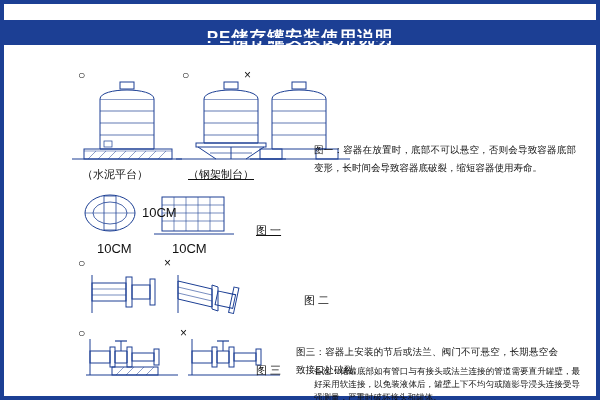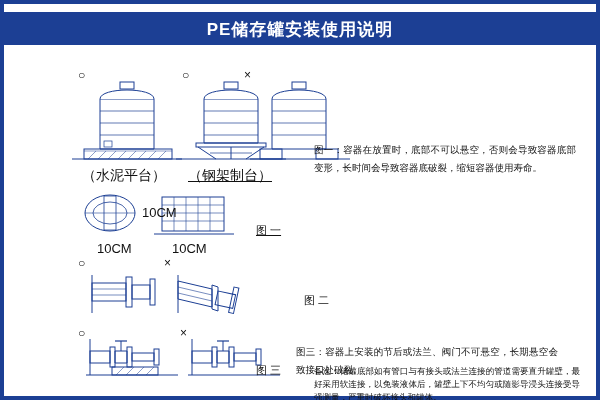--- a/index.html
+++ b/index.html
@@ -13,21 +13,21 @@
   .page{position:relative;width:600px;height:400px;box-sizing:border-box;}
 
   
   .frame{
     position:absolute;left:0;top:0;width:600px;height:400px;
     border:4px solid #1c3f94;box-sizing:border-box;
   }
 
   
   .header{
-    position:absolute;left:4px;top:12px;width:592px;height:34px;
+    position:absolute;left:4px;top:20px;width:592px;height:34px;
     background:#1c3f94;
     display:flex;align-items:center;justify-content:center;
     box-sizing:border-box;
   }
   .header .title{
     color:#ffffff;font-size:17px;font-weight:bold;letter-spacing:1px;
   }
   .header-underline{
     position:absolute;left:4px;top:38px;width:592px;height:3px;background:#1c3f94;
   }
@@ -47,21 +47,21 @@
     text-align:justify;
   }
 
   .figlabel{
     position:absolute;font-size:11px;color:#111;
   }
   .smalllabel{
     position:absolute;font-size:13px;color:#111;
   }
   .caplabel{
-    position:absolute;font-size:14px;color:#111;
+    position:absolute;font-size:11px;color:#111;
   }
 
   
   .mark{
     position:absolute;font-size:12px;color:#111;line-height:12px;
   }
 
   svg{display:block;}
   .draw{position:absolute;}
 </style>

